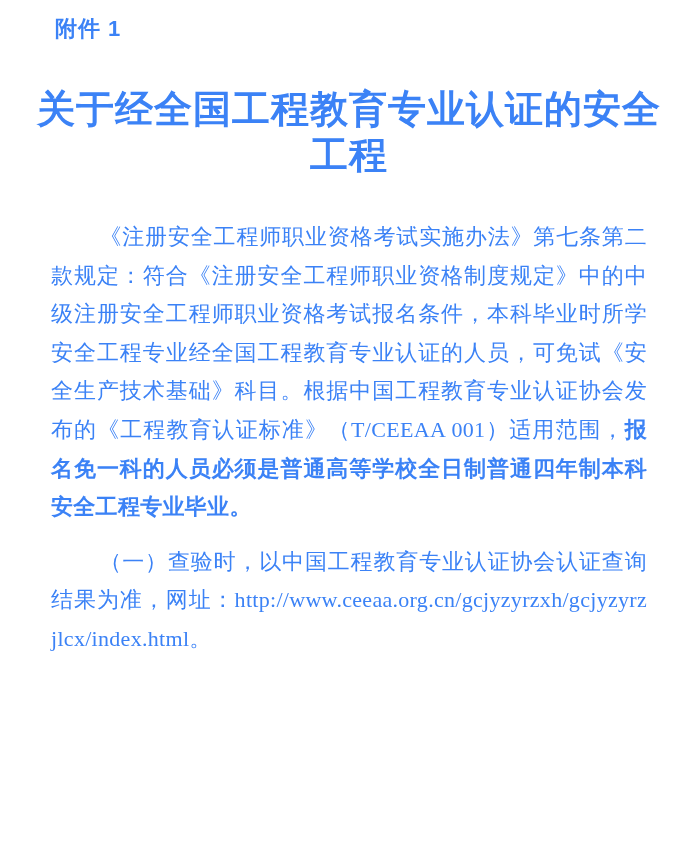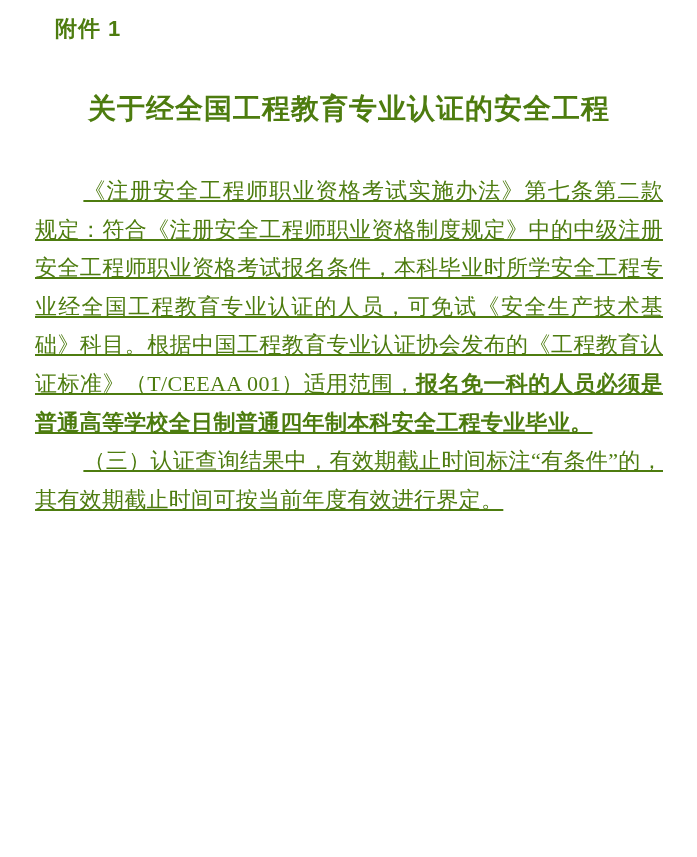--- a/index.html
+++ b/index.html
@@ -6,66 +6,65 @@
     margin: 0;
     padding: 0;
     background: #ffffff;
   }
   .page {
     position: relative;
     width: 697px;
     height: 857px;
     margin: 0 auto;
     background: #ffffff;
-    color: #4d7c0f;
+    color: #3b82f6;
     box-sizing: border-box;
     padding: 16px 34px 0 35px;
     overflow: hidden;
     font-family: "Liberation Serif", "DejaVu Serif", serif;
   }
   .attachment-label {
     font-family: "Liberation Sans", "DejaVu Sans", sans-serif;
     font-weight: 700;
     font-size: 22px;
     line-height: 26px;
     padding-left: 20px;
     letter-spacing: 1px;
   }
   .doc-title {
     margin-top: 44px;
     text-align: center;
     font-weight: 700;
-    font-size: 28px;
+    font-size: 38px;
     line-height: 46px;
     letter-spacing: 1px;
   }
   .doc-body {
     margin-top: 40px;
     font-size: 22px;
     line-height: 38.6px;
     text-align: justify;
     letter-spacing: 0.3px;
   }
   .doc-body p {
-    margin: 0;
+    margin: 16px;
     text-indent: 2.2em;
     word-break: break-all;
-    text-decoration: underline;
   }
   .doc-body b {
     font-weight: 700;
   }
 </style>
 </head>
 <body>
 
 <div class="page">
   <div class="attachment-label">附件 1</div>
 
   <div class="doc-title">
     <div>关于经全国工程教育专业认证的安全工程</div>
   </div>
 
   <div class="doc-body">
       <p><span>《注册安全工程师职业资格考试实施办法》第七条第二款规定：符合《注册安全工程师职业资格制度规定》中的中级注册安全工程师职业资格考试报名条件，本科毕业时所学安全工程专业经全国工程教育专业认证的人员，可免试《安全生产技术基础》科目。根据中国工程教育专业认证协会发布的《工程教育认证标准》（T/CEEAA 001）适用范围，</span><b>报名免一科的人员必须是普通高等学校全日制普通四年制本科安全工程专业毕业。</b></p>
-      <p><span>（三）认证查询结果中，有效期截止时间标注“有条件”的，其有效期截止时间可按当前年度有效进行界定。</span></p>
+      <p><span>（一）查验时，以中国工程教育专业认证协会认证查询结果为准，网址：http://www.ceeaa.org.cn/gcjyzyrzxh/gcjyzyrzjlcx/index.html。</span></p>
     </div>
 </div>
 
 </body></html>

